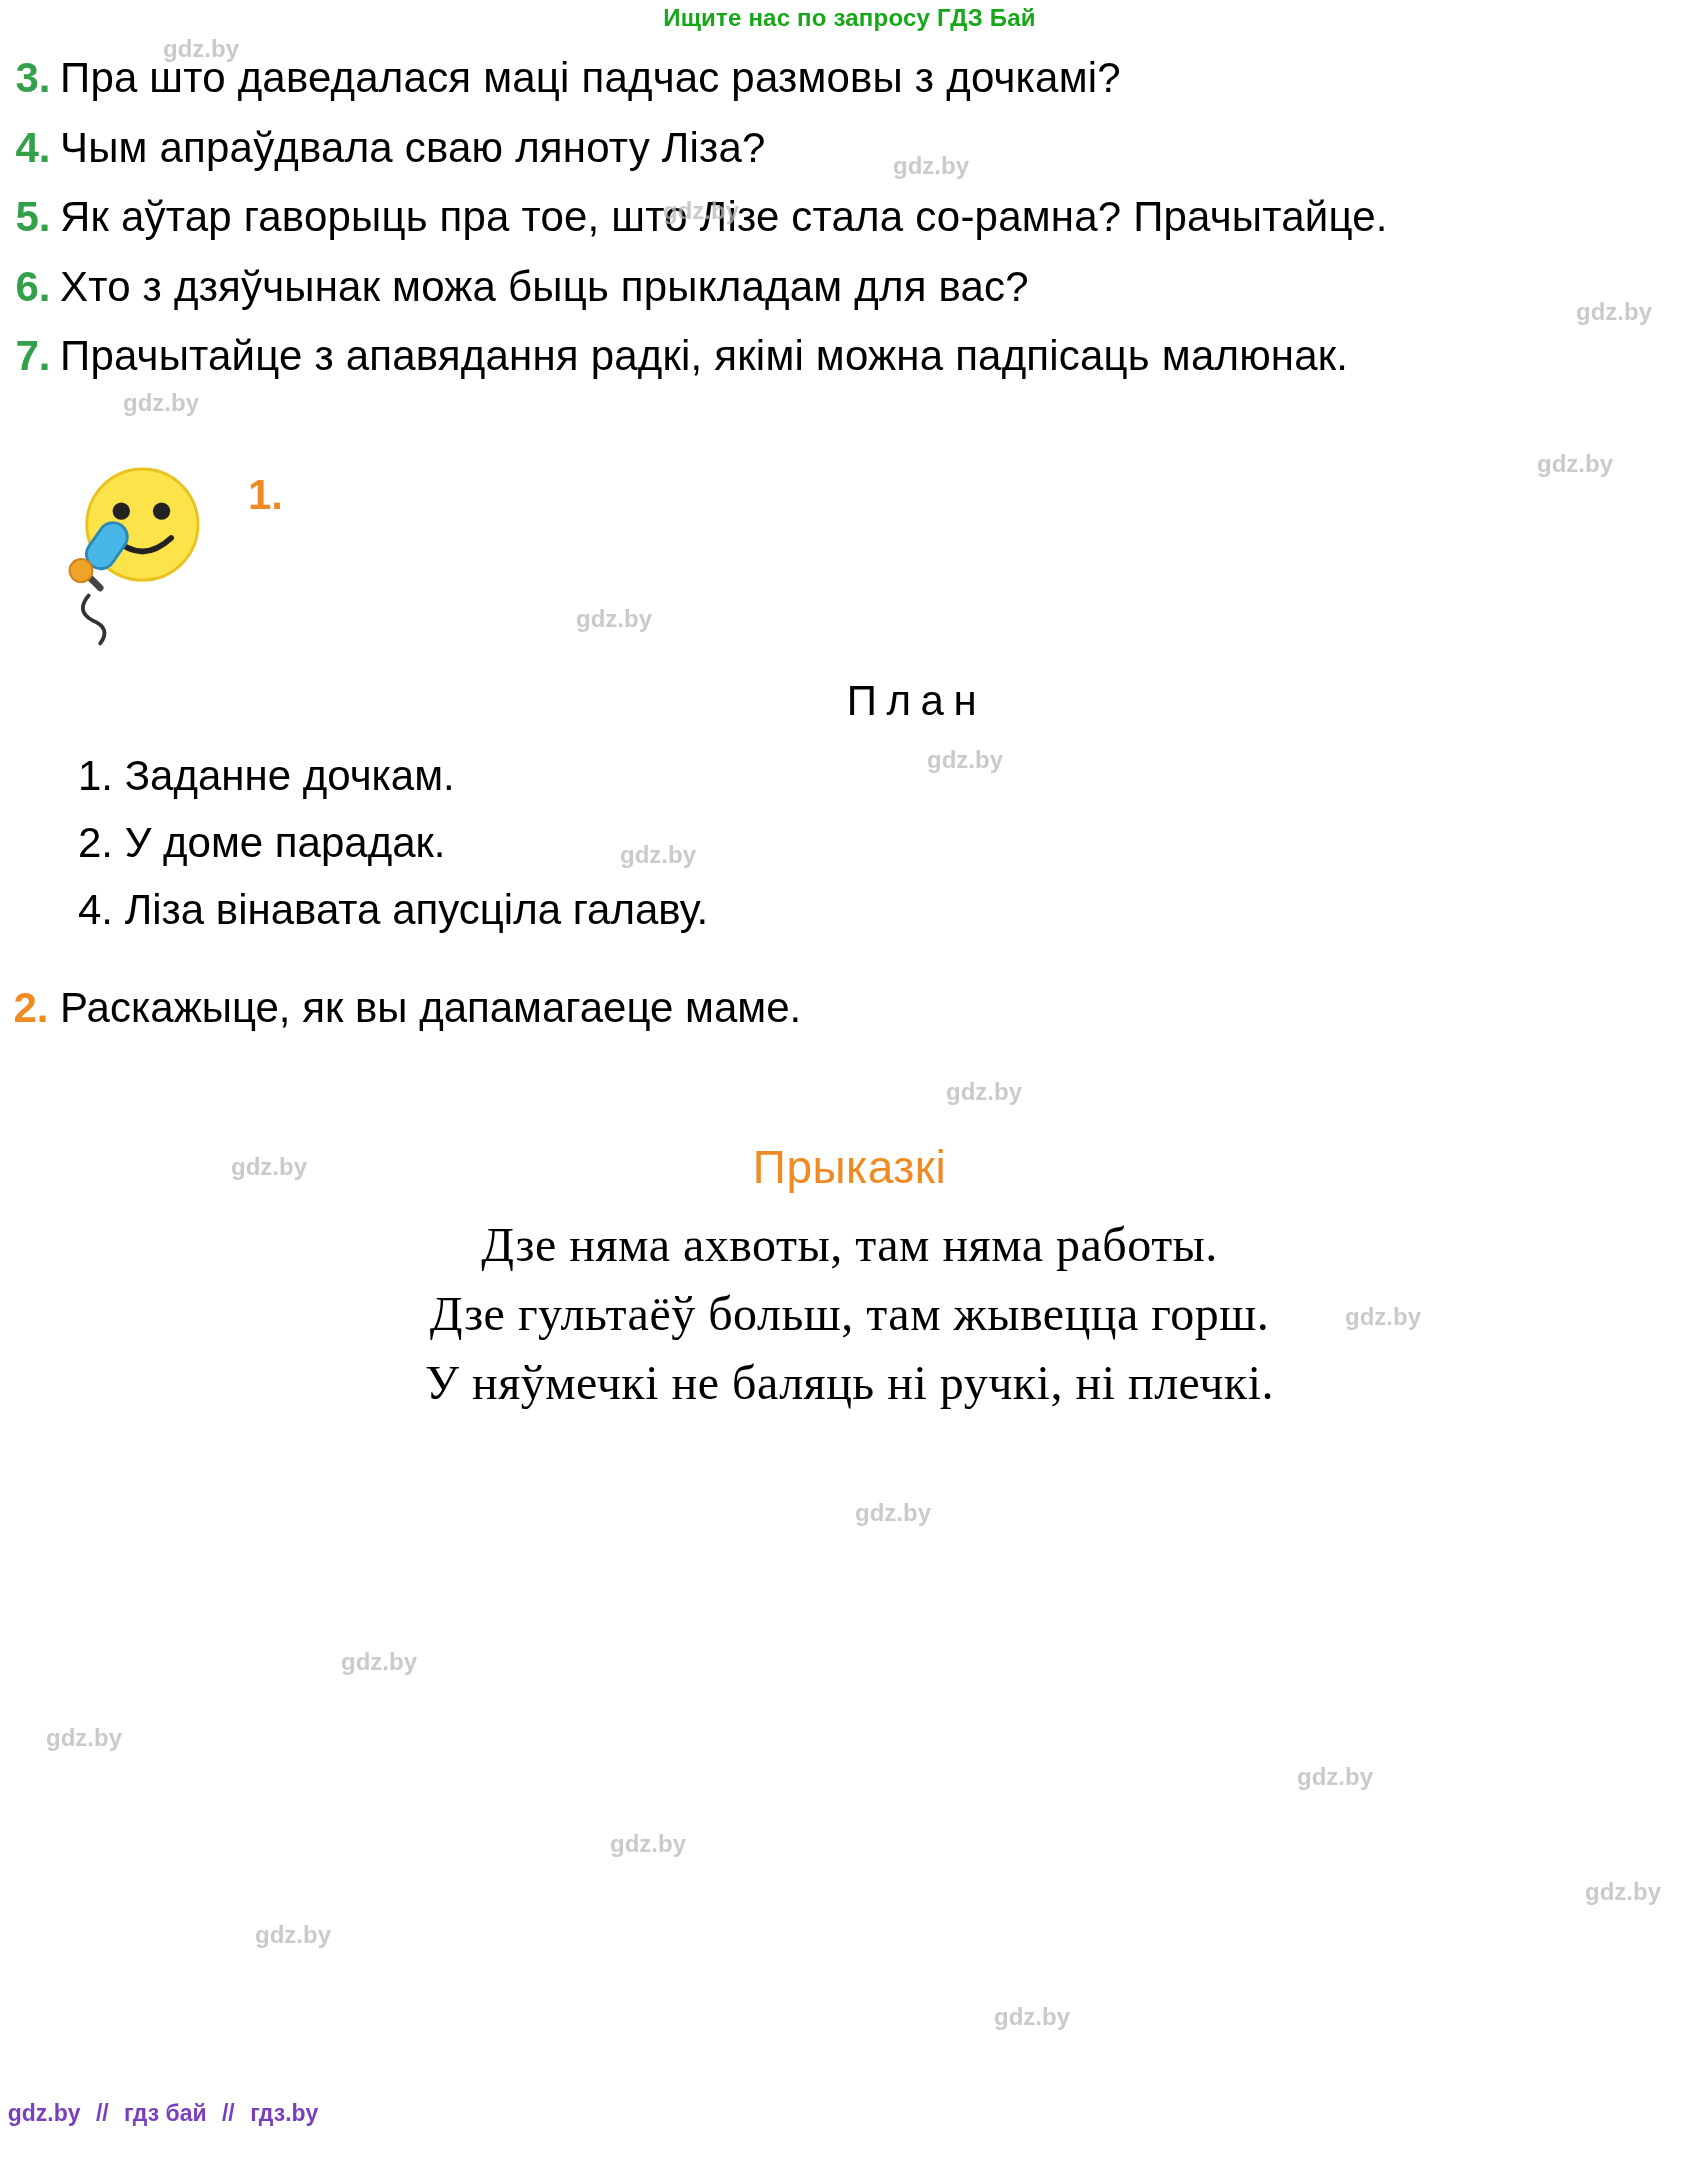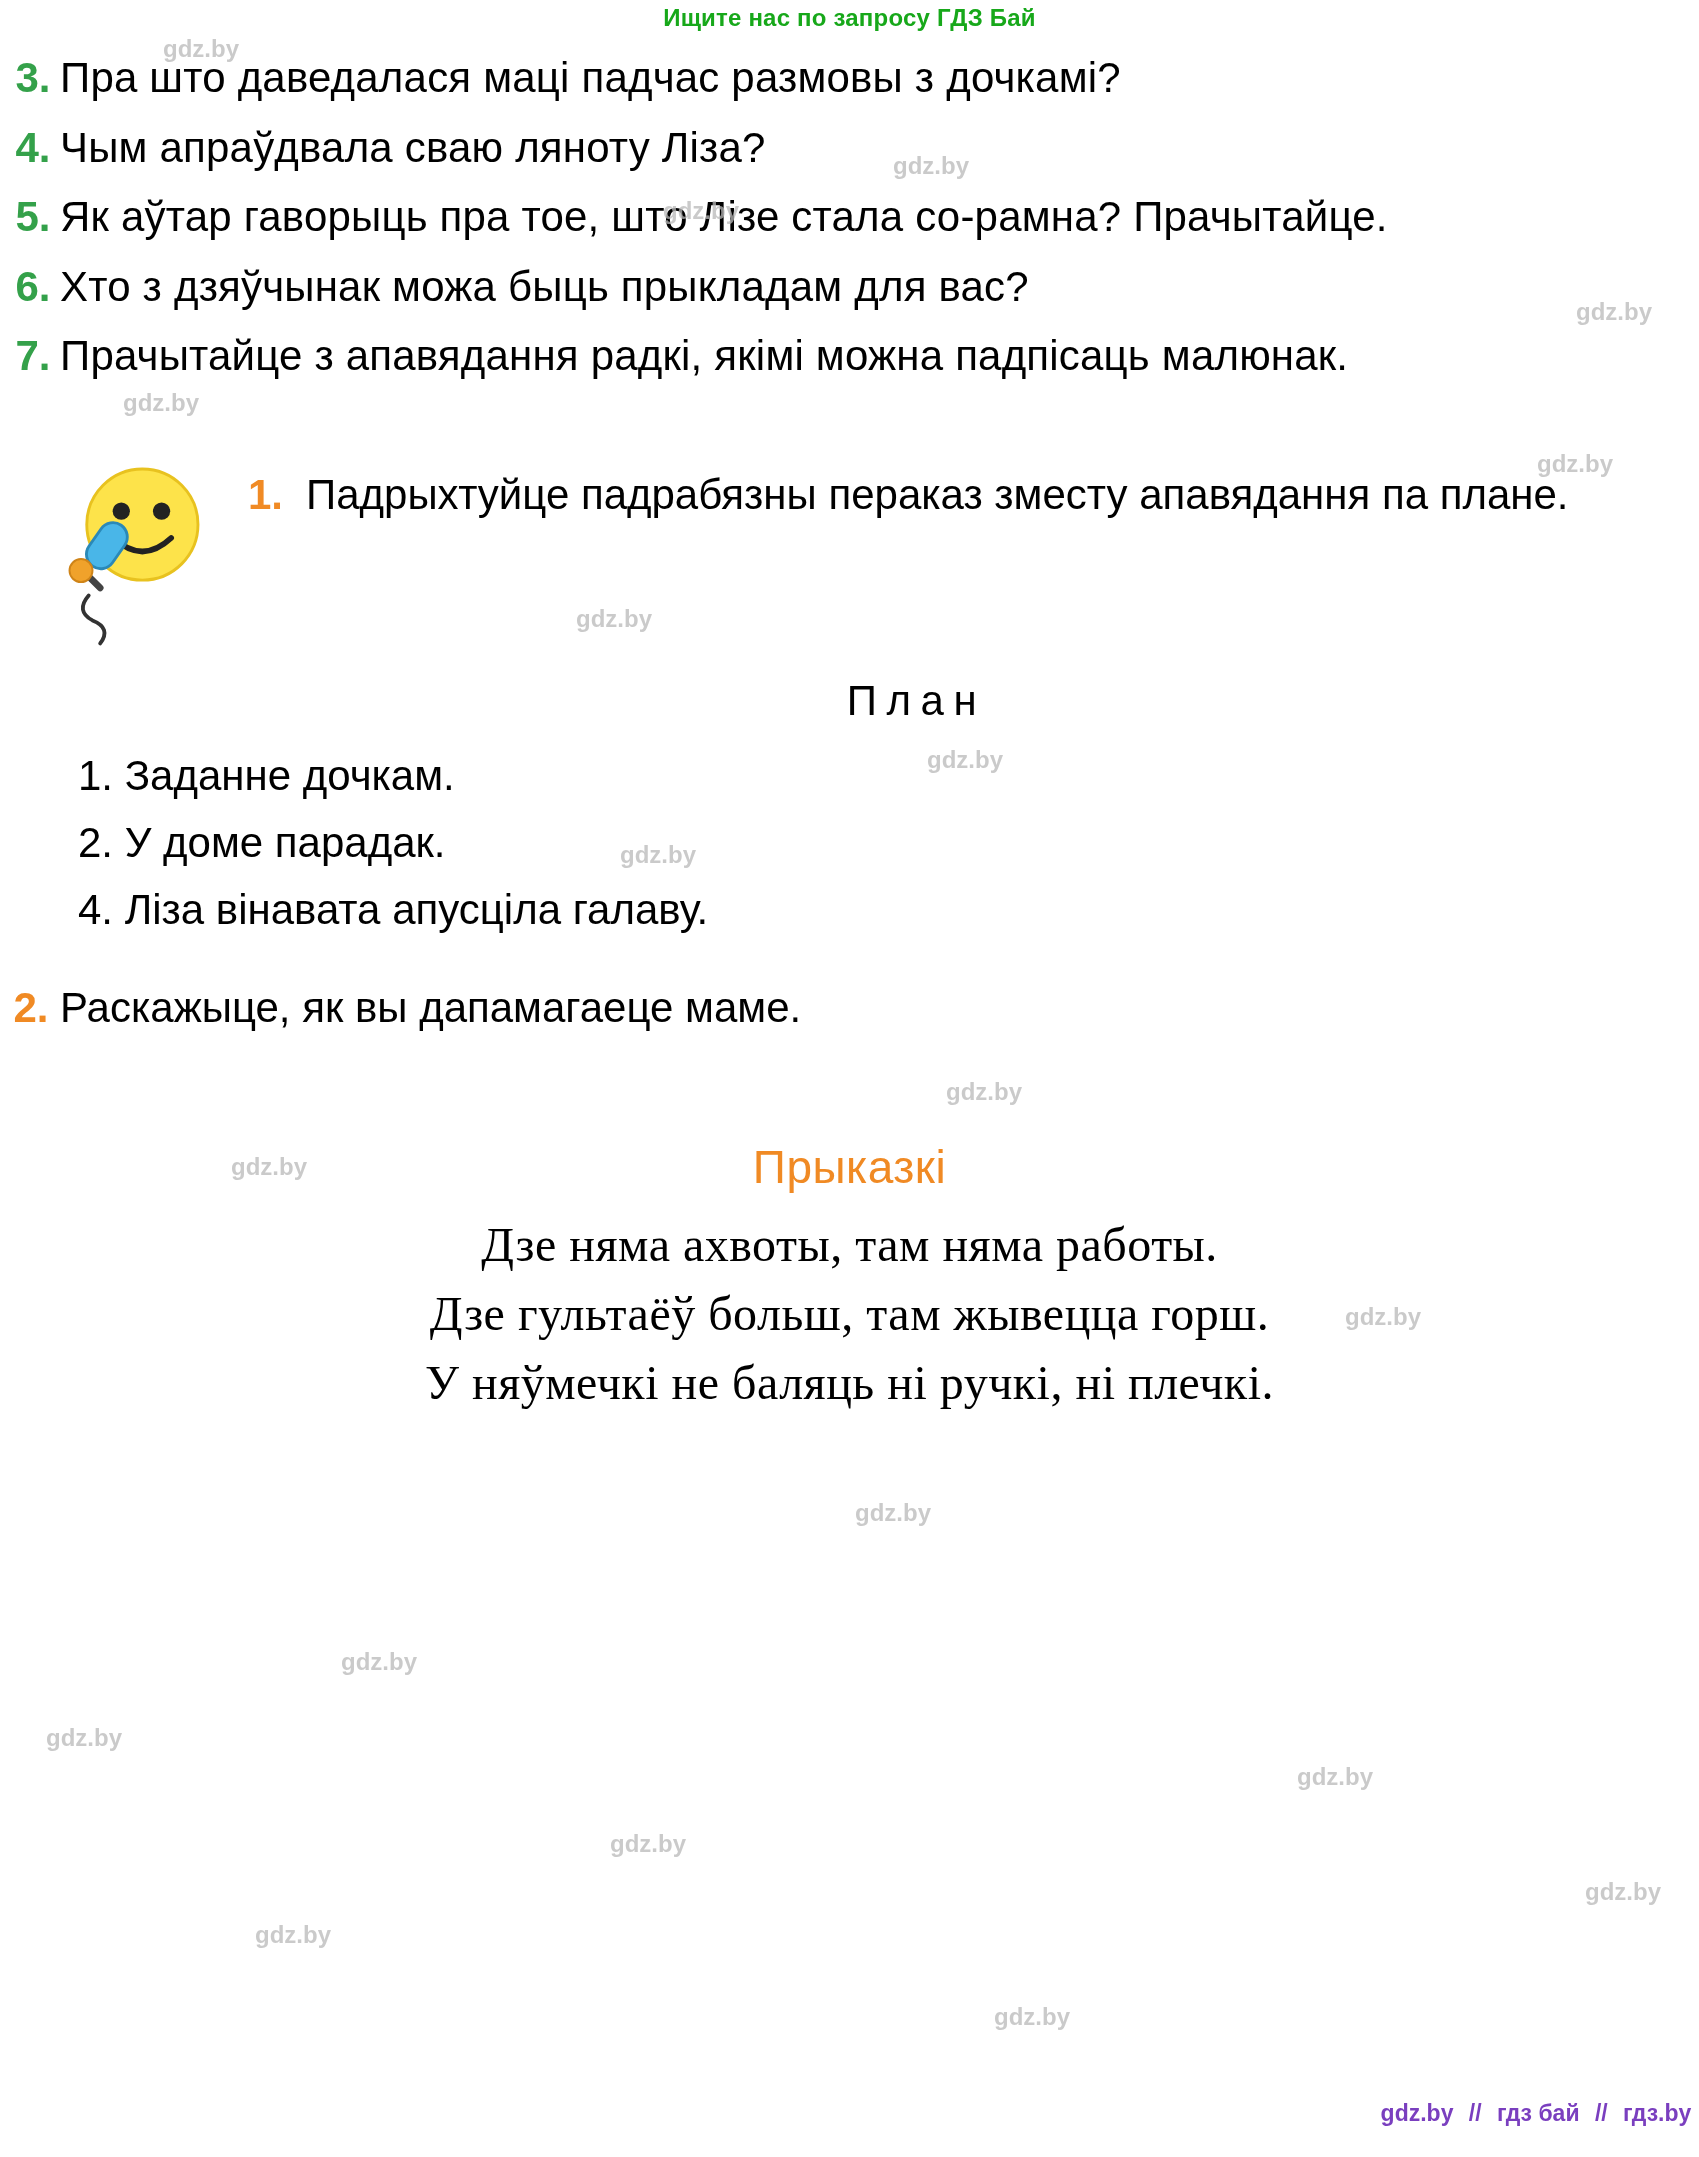--- a/index.html
+++ b/index.html
@@ -174,21 +174,21 @@
     font-size: 48px;
     line-height: 69px;
     letter-spacing: 0.5px;
   }
 
   .footer {
     position: absolute;
     bottom: 13.4px;
     left: 0;
     width: 100%;
-    text-align: right;
+    text-align: left;
     color: #7a3fbf;
     font-size: 23px;
     font-weight: bold;
   }
   .footer span { margin: 0 7.7px; }
 </style>
 </head>
 <body>
 
 <div class="page">
@@ -229,21 +229,20 @@
           <path d="M58 76 Q88 104 118 76" stroke="#222" stroke-width="6" fill="none" stroke-linecap="round"></path>
 
           <rect x="36" y="58" width="30" height="52" rx="15" transform="rotate(35 51 84)" fill="#49b6e8" stroke="#2a89b8" stroke-width="3"></rect>
           <path d="M28 112 L44 128" stroke="#444" stroke-width="7" stroke-linecap="round"></path>
           <circle cx="24" cy="110" r="12" fill="#f0a22b" stroke="#cf8418" stroke-width="2"></circle>
           <path d="M32 136 Q18 152 36 162 Q56 170 44 186" stroke="#333" stroke-width="4" fill="none" stroke-linecap="round"></path>
         </svg>
       </div>
       <div class="ex-body">
         <div class="ex-num">1.</div>
-        <div class="ex-text">Падрыхтуйце падрабязны пераказ зместу апавядання па плане.</div>
       </div>
     </div>
 
     <div class="plan-title">План</div>
     <div class="plan-list">
       <div class="plan-item">1. Заданне дочкам.</div>
       <div class="plan-item">2. У доме парадак.</div>
       <div class="plan-item">4. Ліза вінавата апусціла галаву.</div>
     </div>
 

